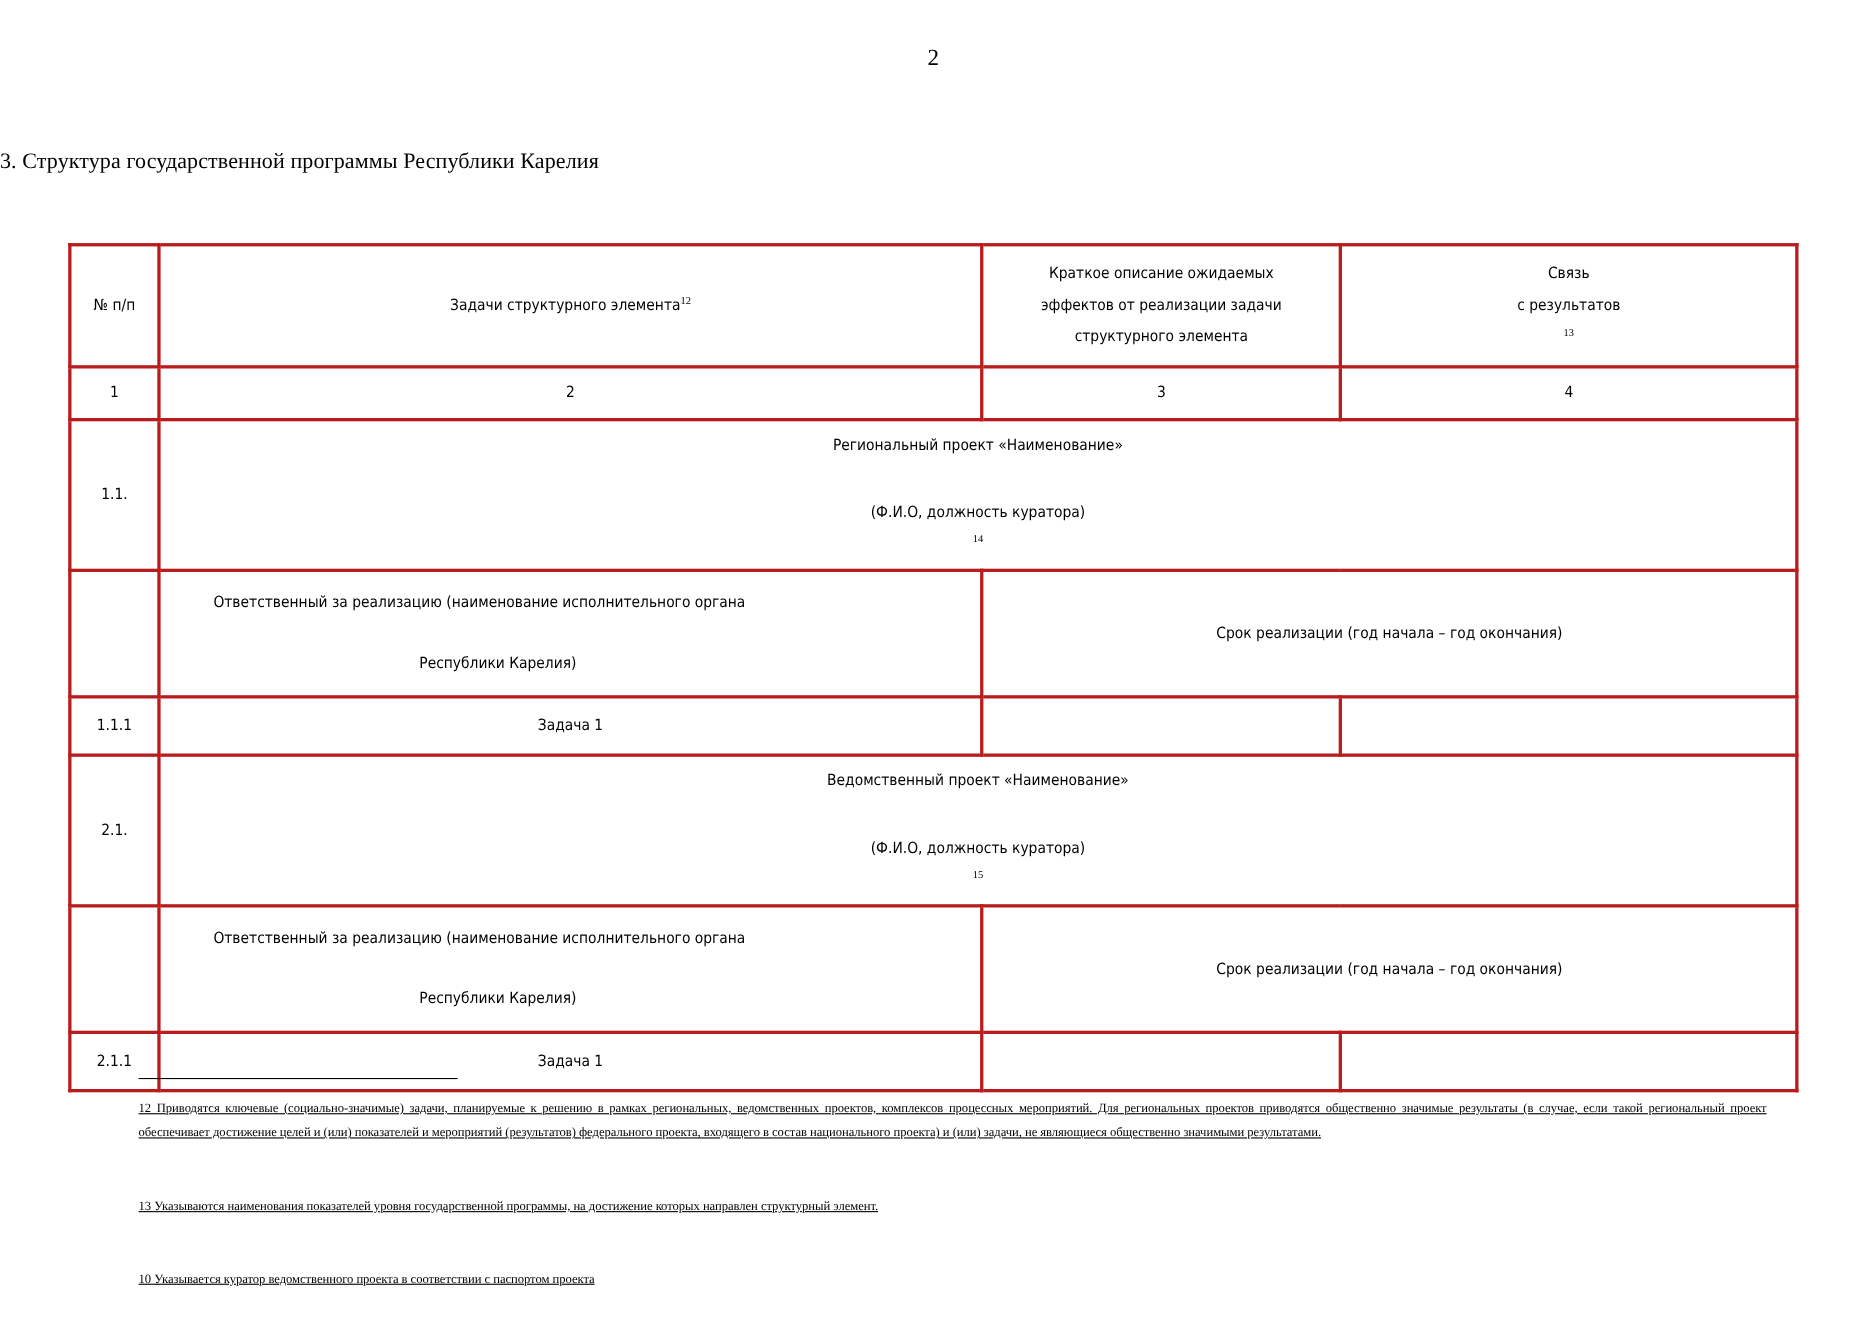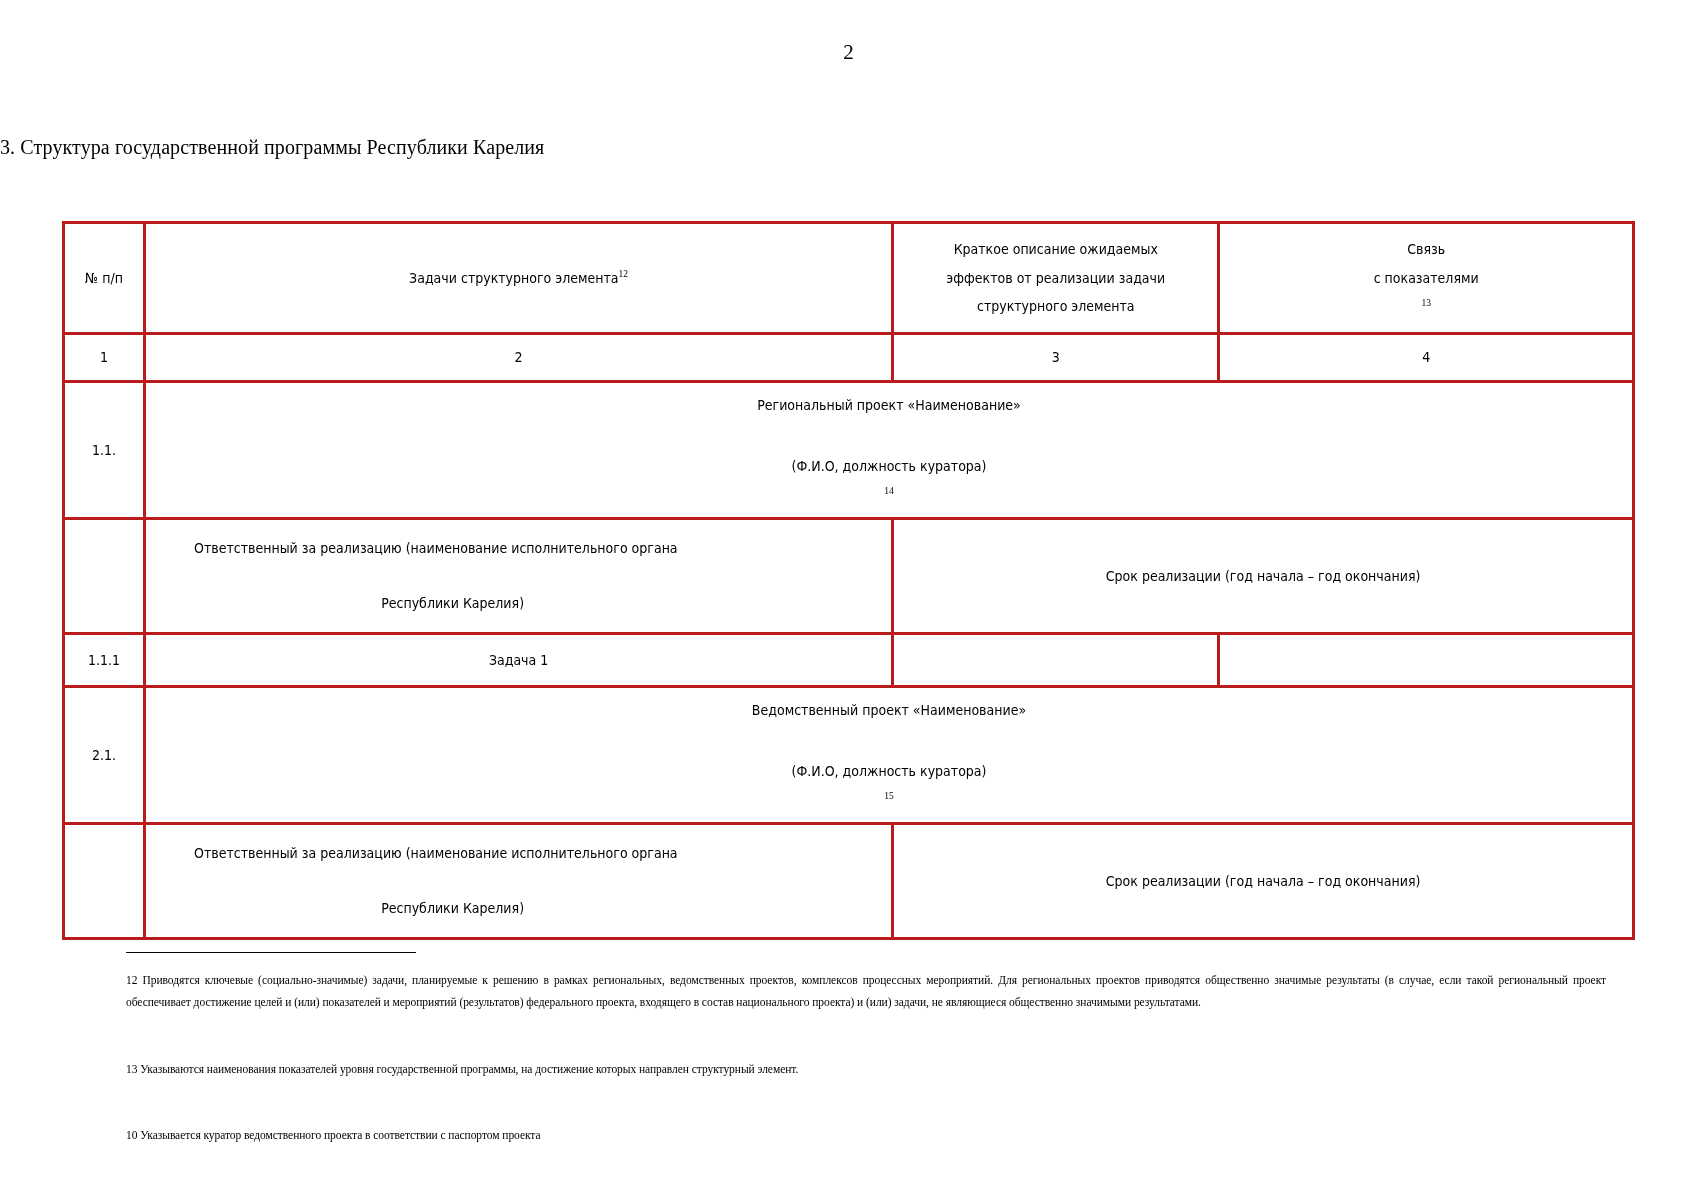--- a/index.html
+++ b/index.html
@@ -95,23 +95,24 @@
     font-family: "Liberation Serif", "DejaVu Serif", serif;
     margin-top: 44px;
   }
 
   .hdr-lines span { display: block; }
 
   
   .footnotes {
     position: absolute;
     left: 126px;
-    top: 952px;
+    top: 980px;
     width: 1480px;
     font-family: "Liberation Serif", "DejaVu Serif", serif;
+    text-decoration: underline;
   }
   .footnote-rule {
     width: 290px;
     height: 0;
     border-top: 1.6px solid #000;
     margin: 0 0 16px 0;
   }
   .footnote {
     font-size: 11.5px;
     line-height: 1.95;
@@ -150,21 +151,21 @@
           <td>
             <span class="cell-pad c-center hdr-lines">
               <span>Краткое описание ожидаемых</span>
               <span>эффектов от реализации задачи</span>
               <span>структурного элемента</span>
             </span>
           </td>
           <td>
             <span class="cell-pad c-center hdr-lines">
               <span>Связь</span>
-              <span><span>с показателями</span><sup>13</sup></span>
+              <span><span>с результатов</span><sup>13</sup></span>
             </span>
           </td>
         </tr>
 
         <tr class="row-numbers">
           <td>
               <span class="cell-pad c-center">1</span>
             </td>
           <td>
               <span class="cell-pad c-center">2</span>
@@ -244,20 +245,34 @@
               <span>Ответственный за реализацию (наименование исполнительного органа</span>
               <span style="height:26px;display:block"></span>
               <span style="text-align:center;display:block;padding-right:170px">Республики Карелия)</span>
             </span>
           </td>
           <td colspan="2">
             <span class="cell-pad c-center">Срок реализации (год начала – год окончания)</span>
           </td>
         </tr>
 
+        <tr class="row-task">
+          <td>
+              <span class="cell-pad c-center">2.1.1</span>
+            </td>
+          <td>
+              <span class="cell-pad c-center">Задача 1</span>
+            </td>
+          <td>
+              <span class="cell-pad c-center"></span>
+            </td>
+          <td>
+              <span class="cell-pad c-center"></span>
+            </td>
+        </tr>
 
       </tbody>
     </table>
   </div>
 
   <div class="footnotes">
     <div class="footnote-rule"></div>
     <p class="footnote">12 Приводятся ключевые (социально-значимые) задачи, планируемые к решению в рамках региональных, ведомственных проектов, комплексов процессных мероприятий. Для региональных проектов приводятся общественно значимые результаты (в случае, если такой региональный проект обеспечивает достижение целей и (или) показателей и мероприятий (результатов) федерального проекта, входящего в состав национального проекта) и (или) задачи, не являющиеся общественно значимыми результатами.</p>
     <p class="footnote short">13 Указываются наименования показателей уровня государственной программы, на достижение которых направлен структурный элемент.</p>
     <p class="footnote short">10 Указывается куратор ведомственного проекта в соответствии с паспортом проекта</p>

